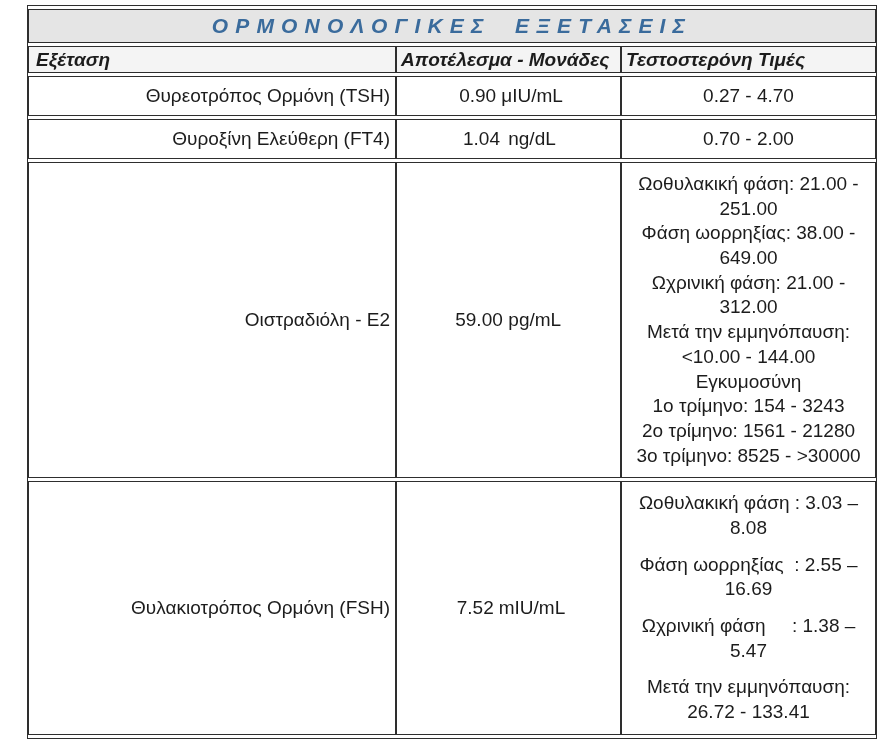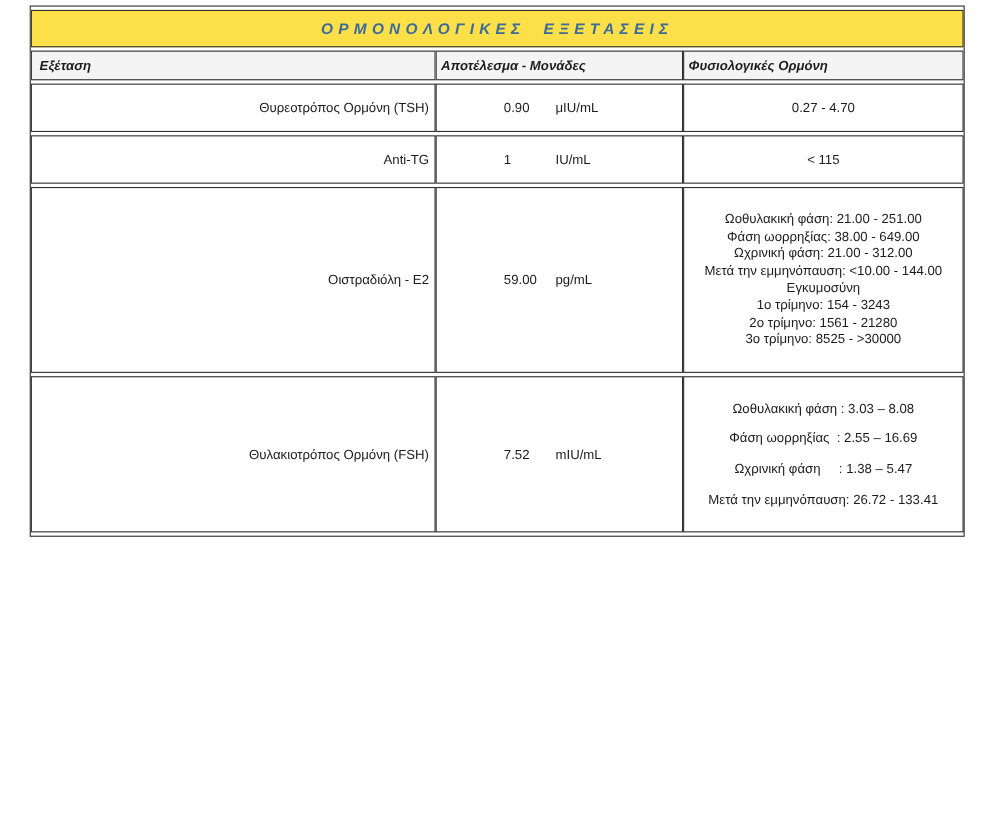--- a/index.html
+++ b/index.html
@@ -21,32 +21,32 @@
     border-collapse: separate;
     border-spacing: 0 3px;
     border: 1px solid #2e2e2e;
     background: #ffffff;
   }
   col.c1 { width: 368px; }
   col.c2 { width: 225px; }
   col.c3 { width: 255px; }
   th, td {
     border: 1px solid #2e2e2e;
-    font-size: 12px;
+    font-size: 19px;
     vertical-align: middle;
     overflow: hidden;
   }
   
   th.title-cell {
     height: 30px;
-    background: #fde047;
+    background: #e5e5e5;
     color: #3a6b9c;
     font-style: italic;
     font-weight: bold;
-    font-size: 14px;
+    font-size: 21px;
     letter-spacing: 0.34em;
     word-spacing: 0.55em;
     text-align: center;
   }
   
   tr.colhead th {
     background: #f4f4f4;
     font-style: italic;
     font-weight: bold;
     height: 23px;
@@ -60,31 +60,31 @@
     padding: 2px 5px 2px 4px;
     height: 34px;
   }
   td.result-cell {
     text-align: center;
     padding: 2px 2px;
   }
   .val {
     display: inline-block;
     min-width: 42px;
-    text-align: left;
+    text-align: right;
   }
   .unit {
     display: inline-block;
     min-width: 54px;
-    text-align: left;
+    text-align: center;
     margin-left: 5px;
   }
   td.normal-cell {
     text-align: center;
-    padding: 14px 4px;
+    padding: 2px 4px;
   }
   .normal-multi {
     display: flex;
     flex-direction: column;
     justify-content: center;
     gap: 0;
     padding: 7px 2px;
   }
   .ref-line {
     line-height: 1.3;
@@ -102,42 +102,42 @@
         <col class="c2">
         <col class="c3">
     </colgroup>
     <thead>
       <tr>
         <th colspan="3" class="title-cell">ΟΡΜΟΝΟΛΟΓΙΚΕΣ ΕΞΕΤΑΣΕΙΣ</th>
       </tr>
       <tr class="colhead">
         <th class="h-exam">Εξέταση</th>
         <th>Αποτέλεσμα - Μονάδες</th>
-        <th>Φυσιολογικές Ορμόνη</th>
+        <th>Τεστοστερόνη Τιμές</th>
       </tr>
     </thead>
     <tbody>
   <tr>
     <td class="exam-cell">Θυρεοτρόπος Ορμόνη (TSH)</td>
     <td class="result-cell">
       <span class="val">0.90</span><span class="unit">μIU/mL</span>
     </td>
     <td class="normal-cell">0.27 - 4.70</td>
   </tr>
 
 
+  <tr>
+    <td class="exam-cell">Θυροξίνη Ελεύθερη (FT4)</td>
+    <td class="result-cell">
+      <span class="val">1.04</span><span class="unit">ng/dL</span>
+    </td>
+    <td class="normal-cell">0.70 - 2.00</td>
+  </tr>
 
 
-  <tr>
-    <td class="exam-cell">Anti-TG</td>
-    <td class="result-cell">
-      <span class="val">1</span><span class="unit">IU/mL</span>
-    </td>
-    <td class="normal-cell">&lt; 115</td>
-  </tr>
 
   <tr>
     <td class="exam-cell">Οιστραδιόλη - E2</td>
     <td class="result-cell">
       <span class="val">59.00</span><span class="unit">pg/mL</span>
     </td>
     <td class="normal-cell">
             <div class="normal-multi">
               <div class="ref-line">Ωοθυλακική φάση: 21.00 - 251.00</div>
               <div class="ref-line">Φάση ωορρηξίας: 38.00 - 649.00</div>

